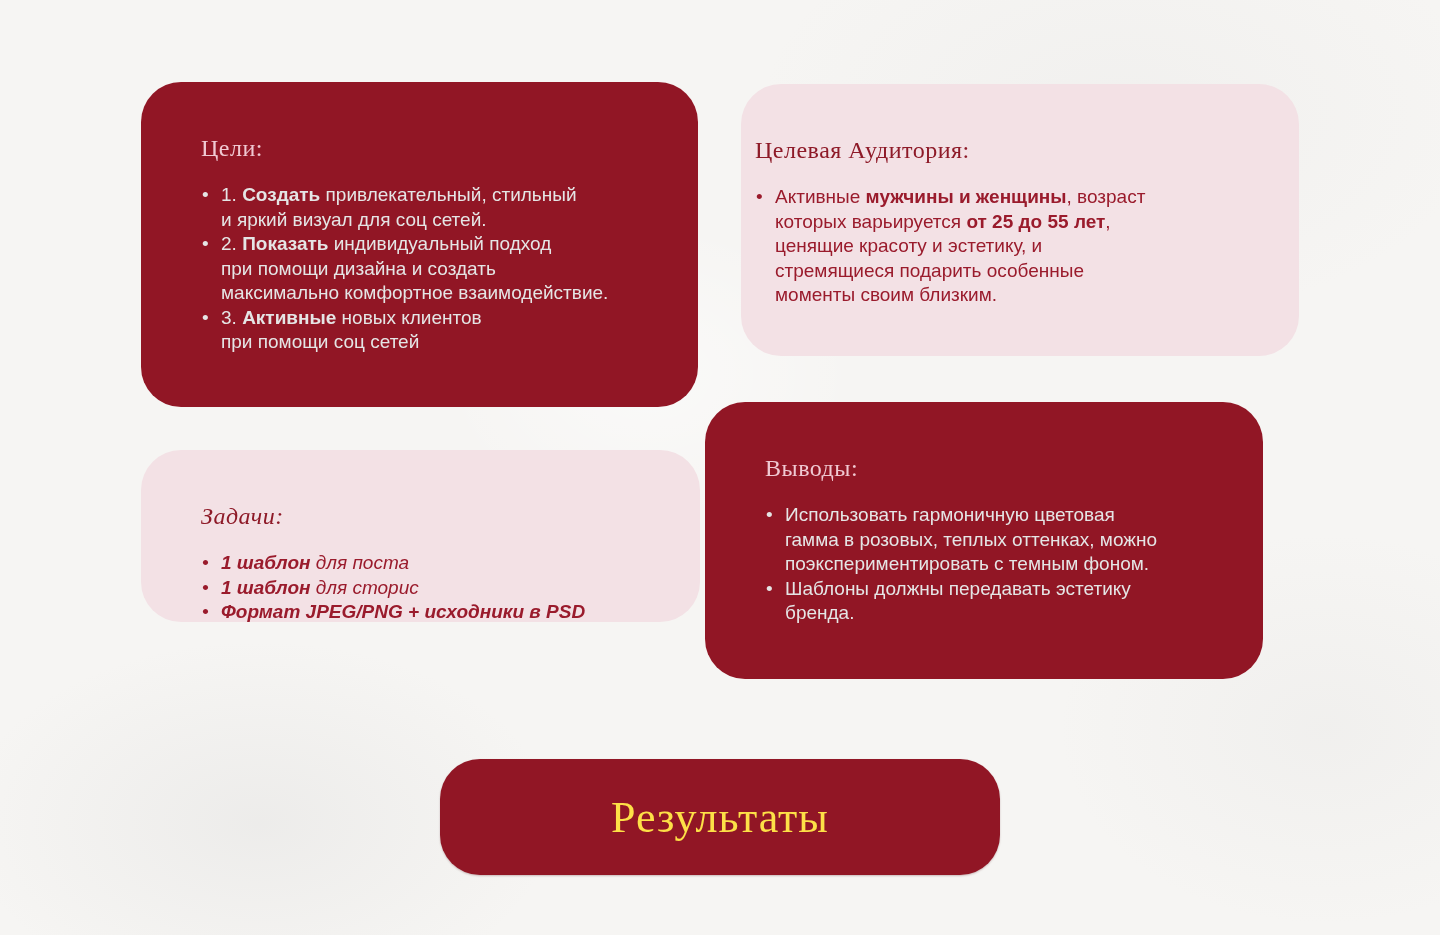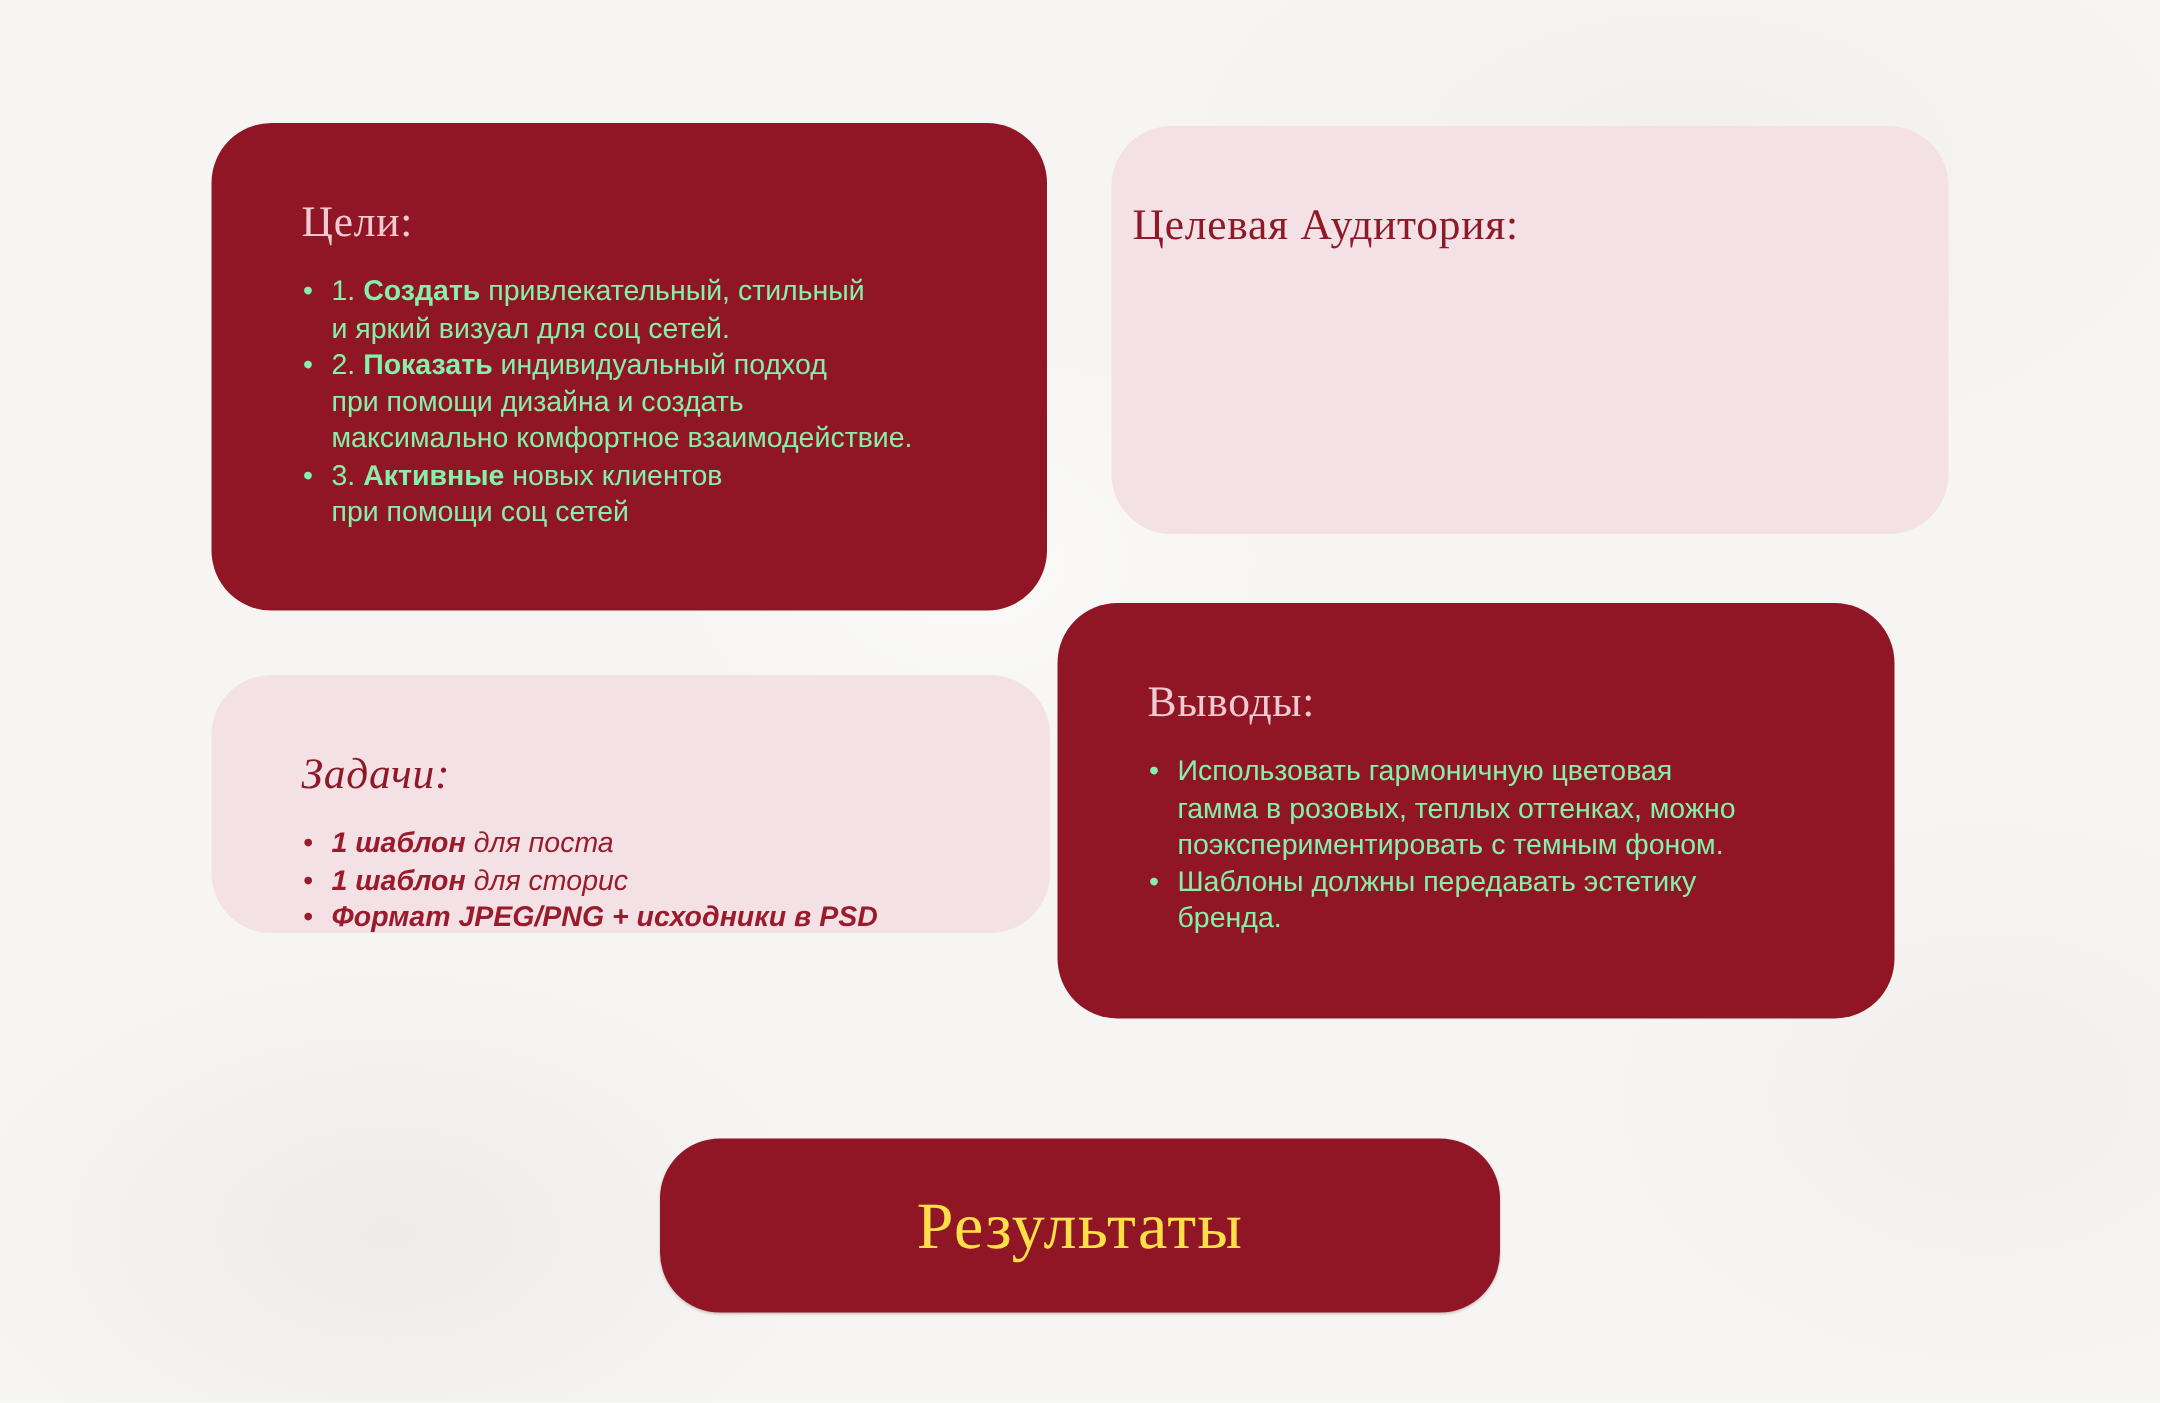--- a/index.html
+++ b/index.html
@@ -29,37 +29,37 @@
     border-radius: 40px;
     box-sizing: border-box;
     padding: 44px 46px 0 60px;
   }
   .card.dark  { background: #911625; }
   .card.light { background: #f3e1e5; }
 
   .card-title {
     font-family: "Liberation Serif", "DejaVu Serif", serif;
     font-weight: 400;
-    font-size: 29px;
+    font-size: 24px;
     line-height: 44px;
     margin: 0 0 13px 0;
     letter-spacing: 0.5px;
   }
   .dark  .card-title { color: #f0c9d2; }
   .light .card-title { color: #8e1a28; }
 
   .card-list {
     list-style: none;
     margin: 0;
     padding: 0;
     font-size: 19px;
     line-height: 24.5px;
     white-space: pre-line;
   }
-  .dark  .card-list { color: #86efac; }
+  .dark  .card-list { color: #e5e5e5; }
   .light .card-list { color: #9a1b2c; }
   .card-list li { position: relative; padding-left: 20px; }
   .card-list li::before {
     content: "\2022";
     position: absolute;
     left: 1px;
     top: 0;
   }
   .b { font-weight: bold; }
 
@@ -98,20 +98,25 @@
     <h2 class="card-title">Цели:</h2>
     <ul class="card-list"><li><span>1. </span><span class="b">Создать</span><span> привлекательный, стильный
 и яркий визуал для соц сетей.</span></li><li><span>2. </span><span class="b">Показать</span><span> индивидуальный подход
 при помощи дизайна и создать
 максимально комфортное взаимодействие.</span></li><li><span>3. </span><span class="b">Активные</span><span> новых клиентов
 при помощи соц сетей</span></li></ul>
   </section>
 
   <section class="card light audience">
     <h2 class="card-title">Целевая Аудитория:</h2>
+    <ul class="card-list"><li><span>Активные </span><span class="b">мужчины и женщины</span><span>, возраст
+которых варьируется </span><span class="b">от 25 до 55 лет</span><span>,
+ценящие красоту и эстетику, и
+стремящиеся подарить особенные
+моменты своим близким.</span></li></ul>
   </section>
 
   <section class="card light tasks">
     <h2 class="card-title">Задачи:</h2>
     <ul class="card-list"><li><span class="b">1 шаблон</span><span> для поста</span></li><li><span class="b">1 шаблон</span><span> для сторис</span></li><li><span class="b">Формат JPEG/PNG + исходники в PSD</span></li></ul>
   </section>
 
   <section class="card dark conclusions">
     <h2 class="card-title">Выводы:</h2>
     <ul class="card-list"><li><span>Использовать гармоничную цветовая

